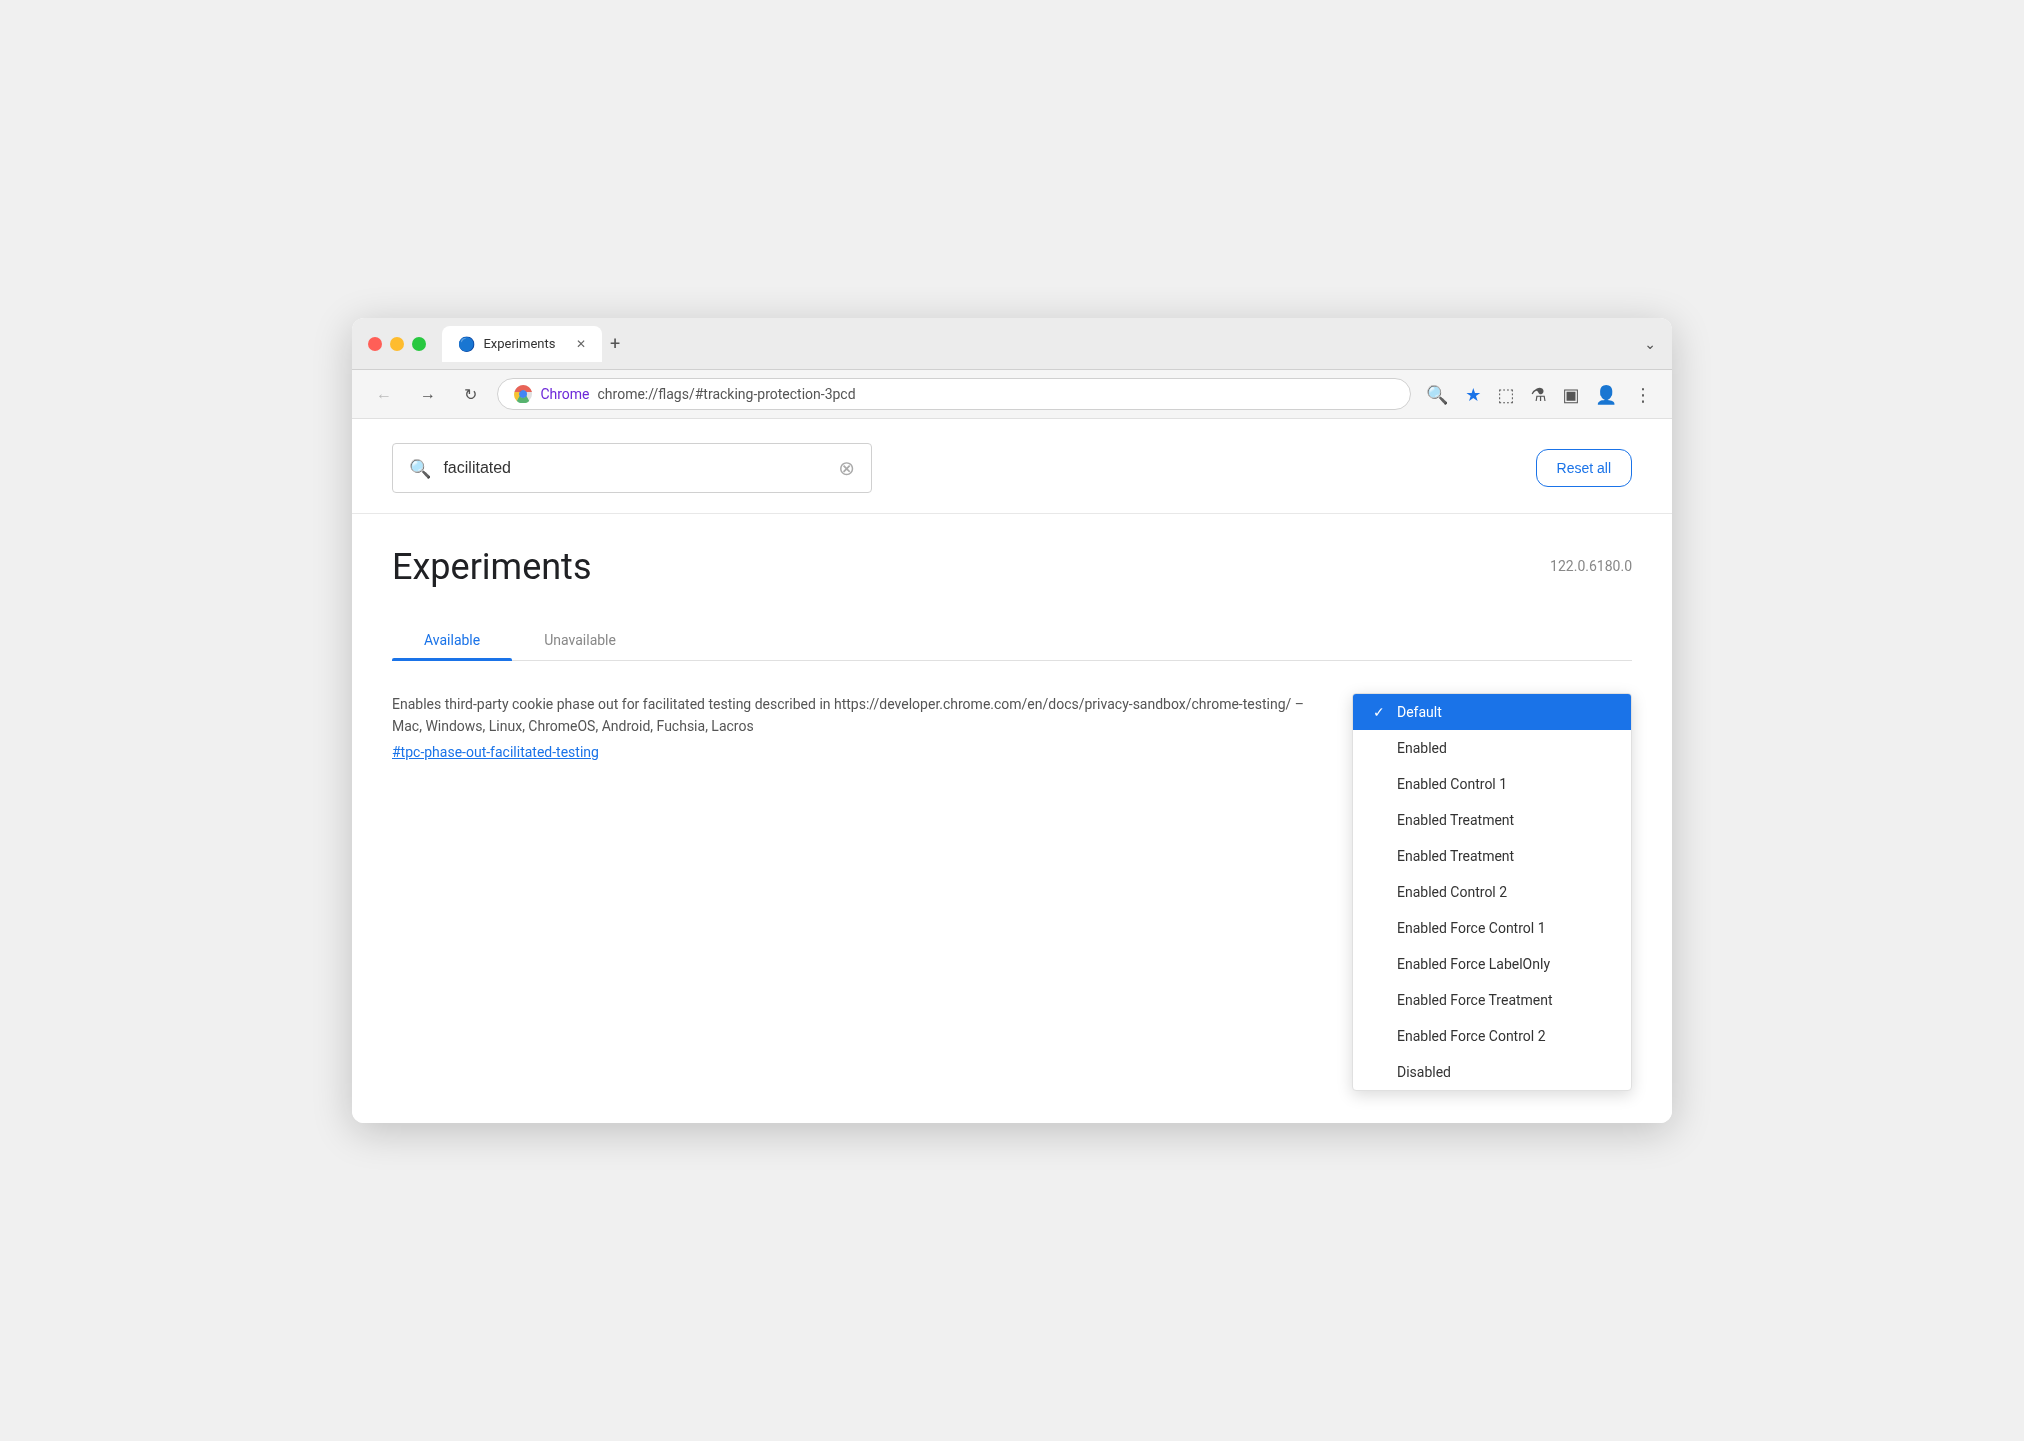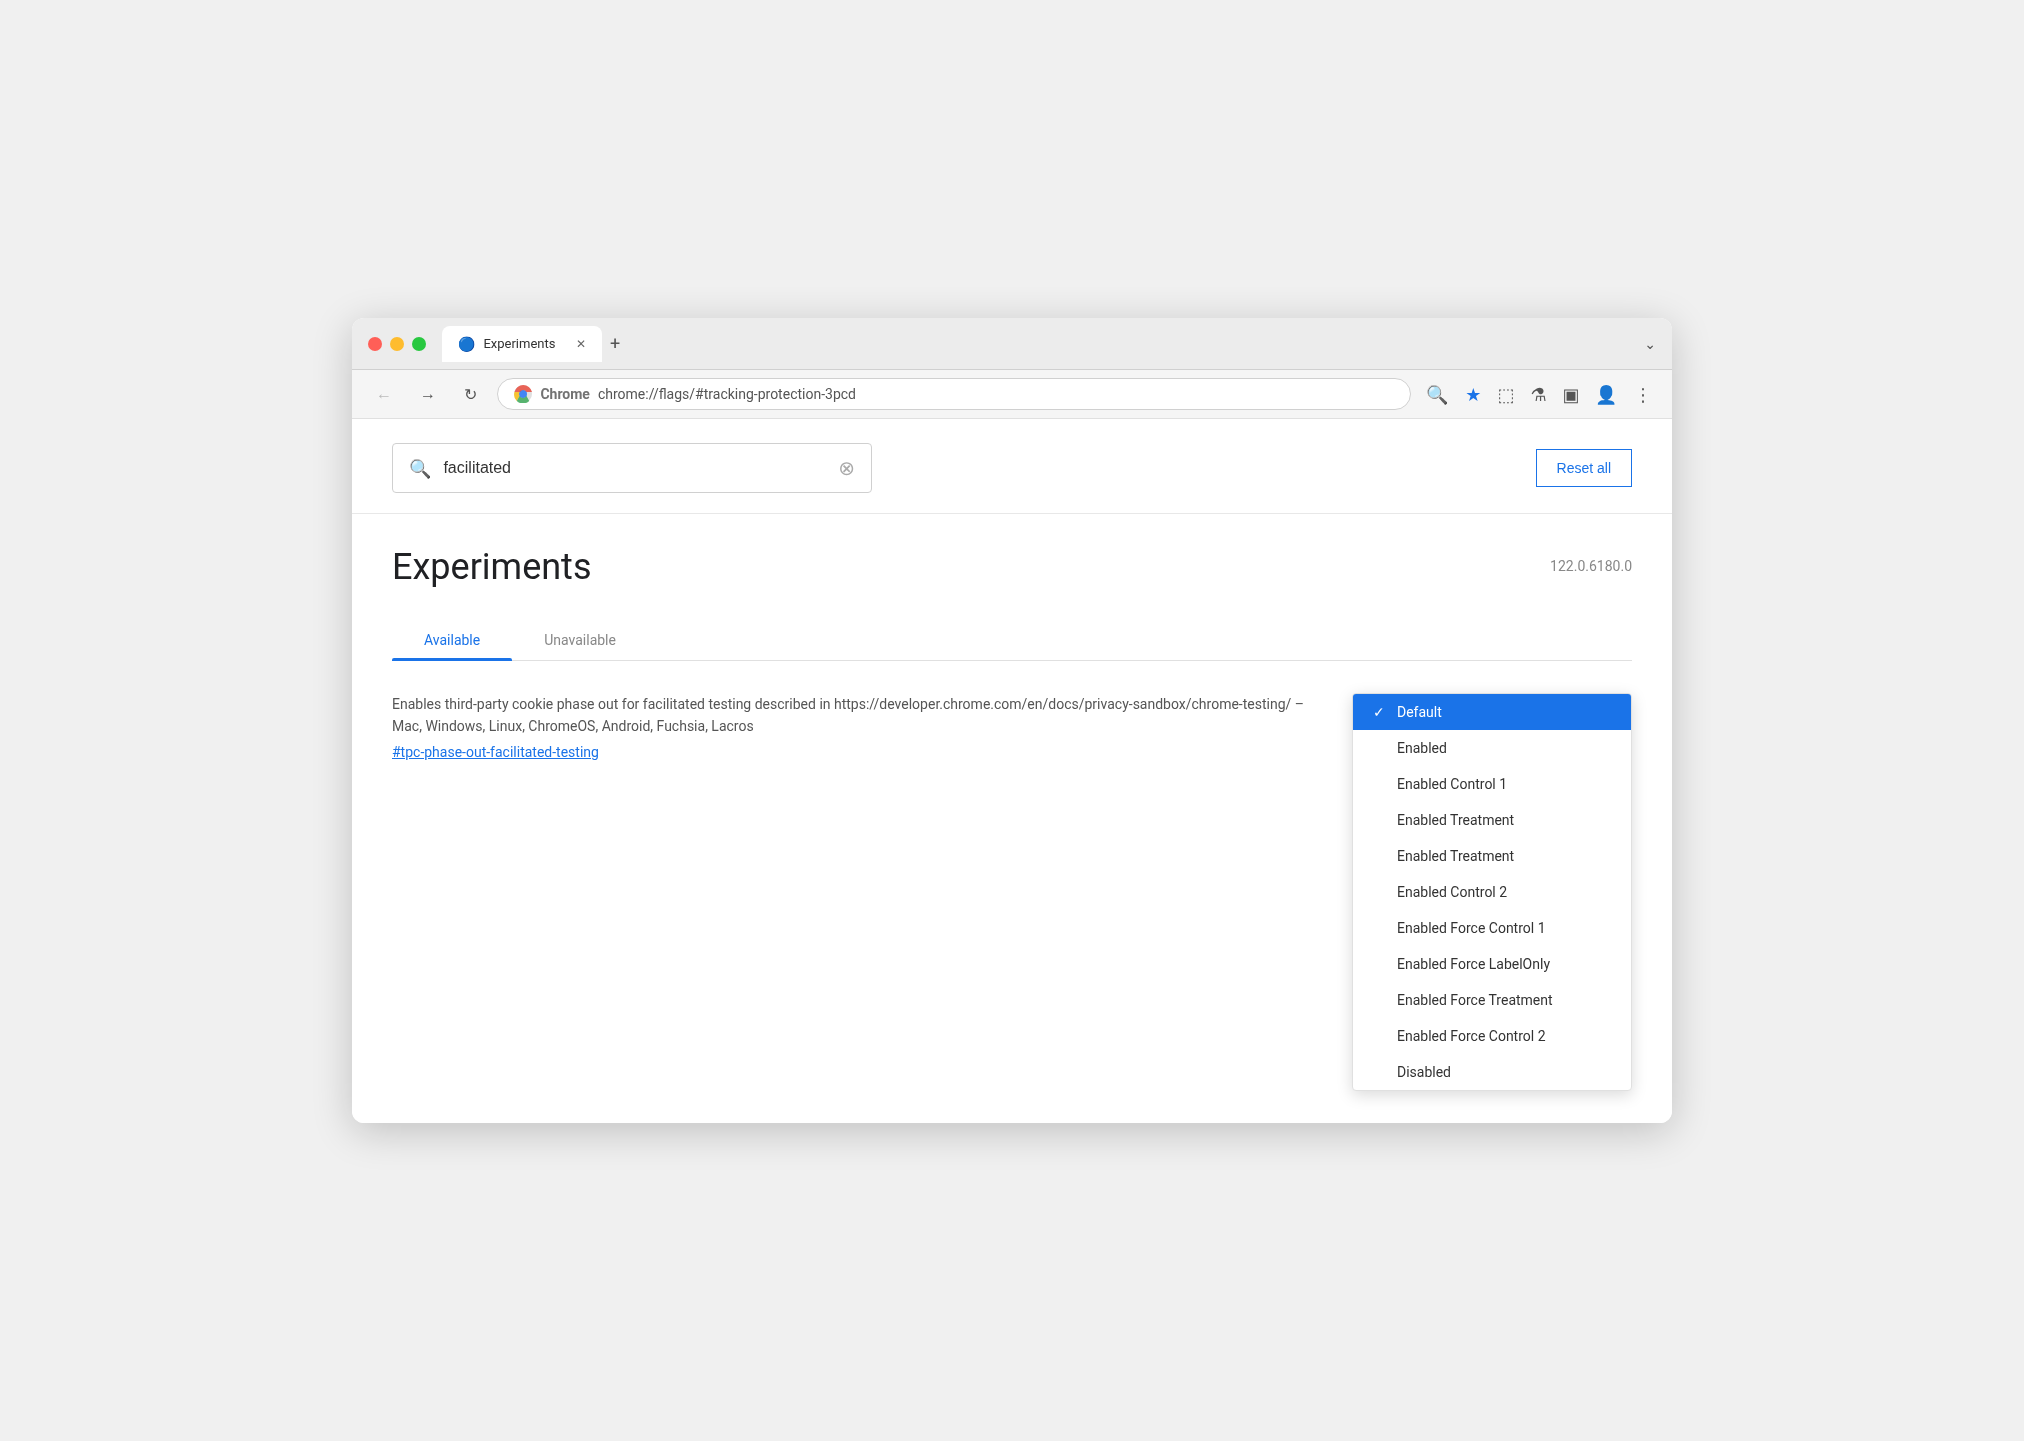--- a/index.html
+++ b/index.html
@@ -105,22 +105,22 @@
       display: flex;
       align-items: center;
       gap: 8px;
       font-size: 14px;
     }
     .chrome-logo {
       width: 18px;
       height: 18px;
     }
     .chrome-label {
-      font-weight: 700;
-      color: #737373;
+      font-weight: 400;
+      color: #6d28d9;
     }
     .url-text {
       color: #555;
       text-align: center;
     }
     .nav-icons {
       display: flex;
       align-items: center;
       gap: 8px;
     }
@@ -165,21 +165,21 @@
       color: #aaa;
       font-size: 20px;
       cursor: pointer;
     }
     .reset-all-btn {
       border: 1px solid #1a73e8;
       background: #fff;
       color: #1a73e8;
       font-size: 14px;
       padding: 10px 20px;
-      border-radius: 0;
+      border-radius: 12px;
       cursor: pointer;
       font-weight: 500;
     }
     
     .content {
       padding: 32px 40px;
     }
     .page-header {
       display: flex;
       align-items: flex-start;

